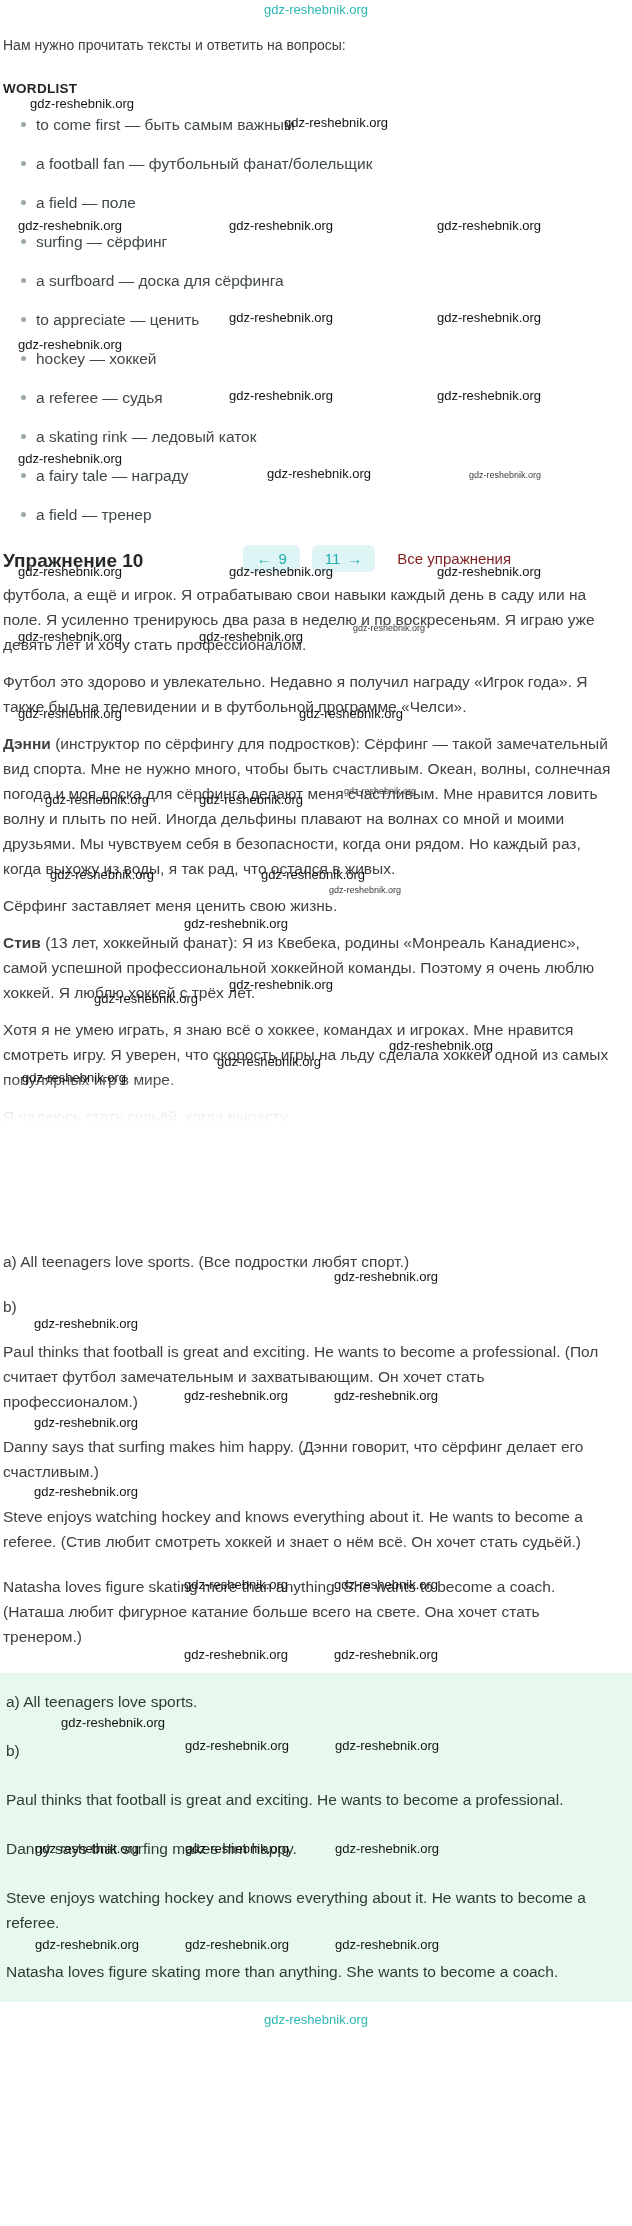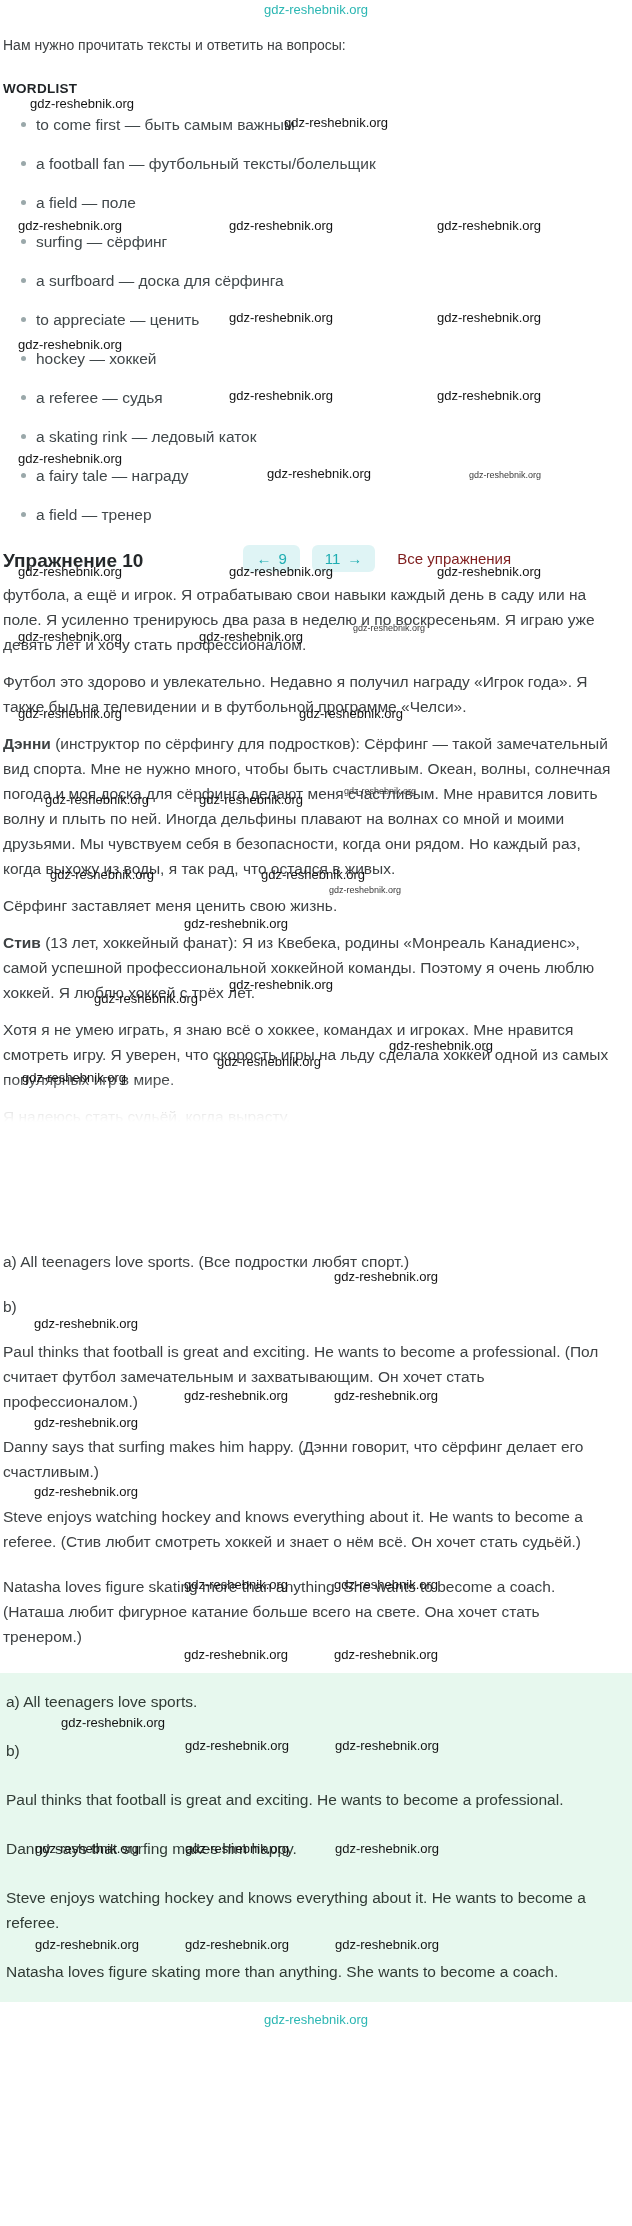--- a/index.html
+++ b/index.html
@@ -162,21 +162,21 @@
 <div class="page">
 
   <div class="brand top">gdz-reshebnik.org</div>
 
   <p class="intro">Нам нужно прочитать тексты и ответить на вопросы:</p>
 
   <div class="wordlist">
     <h3>WORDLIST</h3>
     <ul id="wordlist-items">
         <li>to come first — быть самым важным</li>
-        <li>a football fan — футбольный тексты/болельщик</li>
+        <li>a football fan — футбольный фанат/болельщик</li>
         <li>a field — поле</li>
         <li>surfing — сёрфинг</li>
         <li>a surfboard — доска для сёрфинга</li>
         <li>to appreciate — ценить</li>
         <li>hockey — хоккей</li>
         <li>a referee — судья</li>
         <li>a skating rink — ледовый каток</li>
         <li>a fairy tale — награду</li>
         <li>a field — тренер</li>
       </ul>

